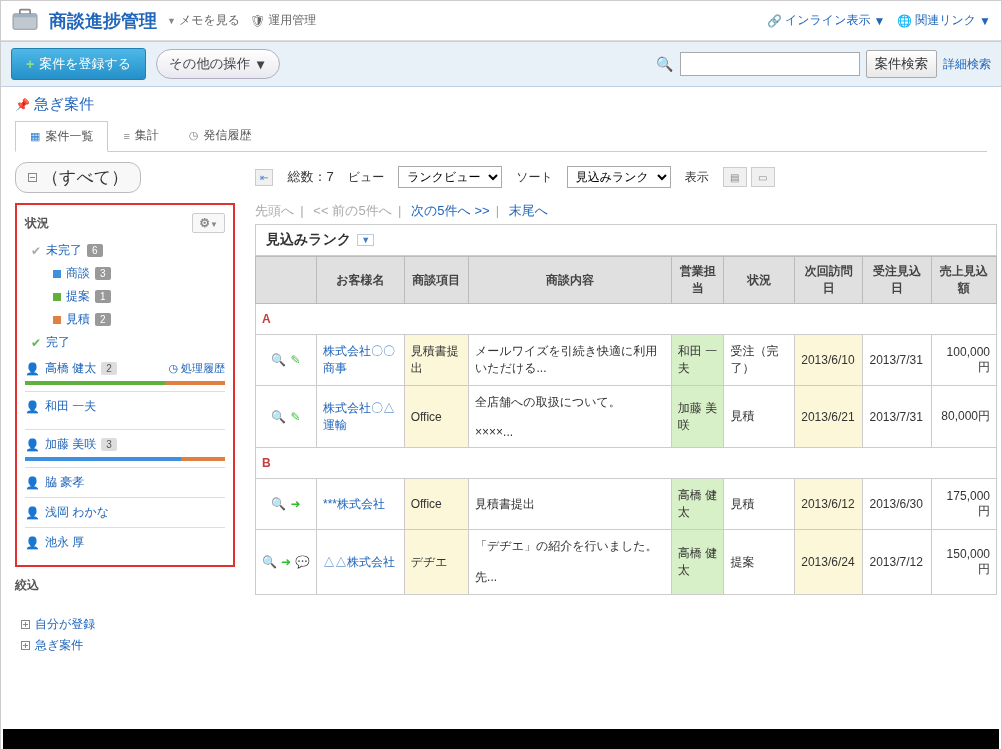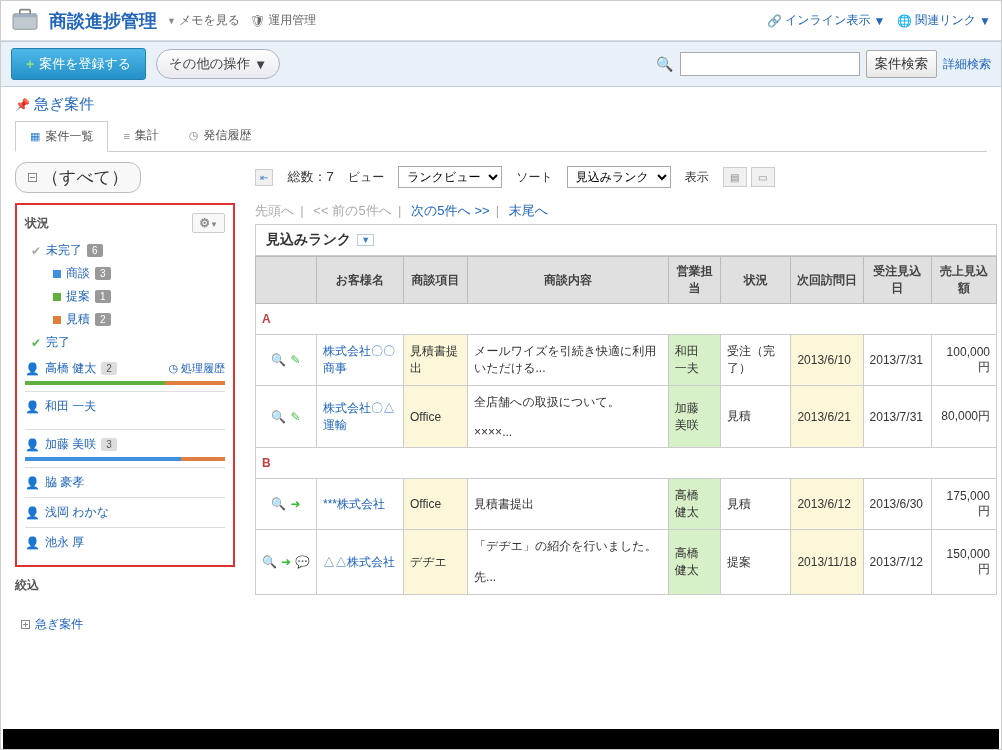--- a/index.html
+++ b/index.html
@@ -256,20 +256,24 @@
               <span class="user-icon">👤</span>
               <span class="user-name">池永 厚</span>
             </div>
         </div>
       </div>
 
       <div class="refine">
         <div class="refine-head">絞込</div>
         <div class="refine-item">
             <span class="sq plus"></span>
+            <a>自分が登録</a>
+          </div>
+        <div class="refine-item">
+            <span class="sq plus"></span>
             <a>急ぎ案件</a>
           </div>
       </div>
     </div>
 
     <div class="main">
       <div class="main-top">
         <span class="home-icon">⇤</span>
         <span class="total"><span>総数：</span><span>7</span></span>
         <span>ビュー</span>
@@ -374,21 +378,21 @@
                   <span class="bubble-icon">💬</span>
                 </div>
               </td>
             <td class="link-cell">△△株式会社</td>
             <td class="hl-yellow">デヂエ</td>
             <td style="white-space:pre-line">「デヂエ」の紹介を行いました。
 
 先...</td>
             <td class="hl-green">高橋 健太</td>
             <td>提案</td>
-            <td class="hl-yellow">2013/11/18</td>
+            <td class="hl-yellow">2013/6/24</td>
             <td>2013/7/12</td>
             <td class="num-cell">150,000円</td>
           </tr>
         </tbody>
       </table>
     </div>
   </div>
 
   <div class="black-bar"></div>
 </div>

